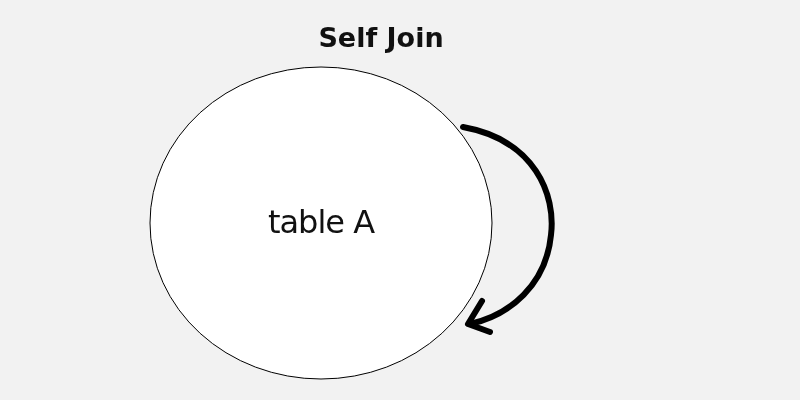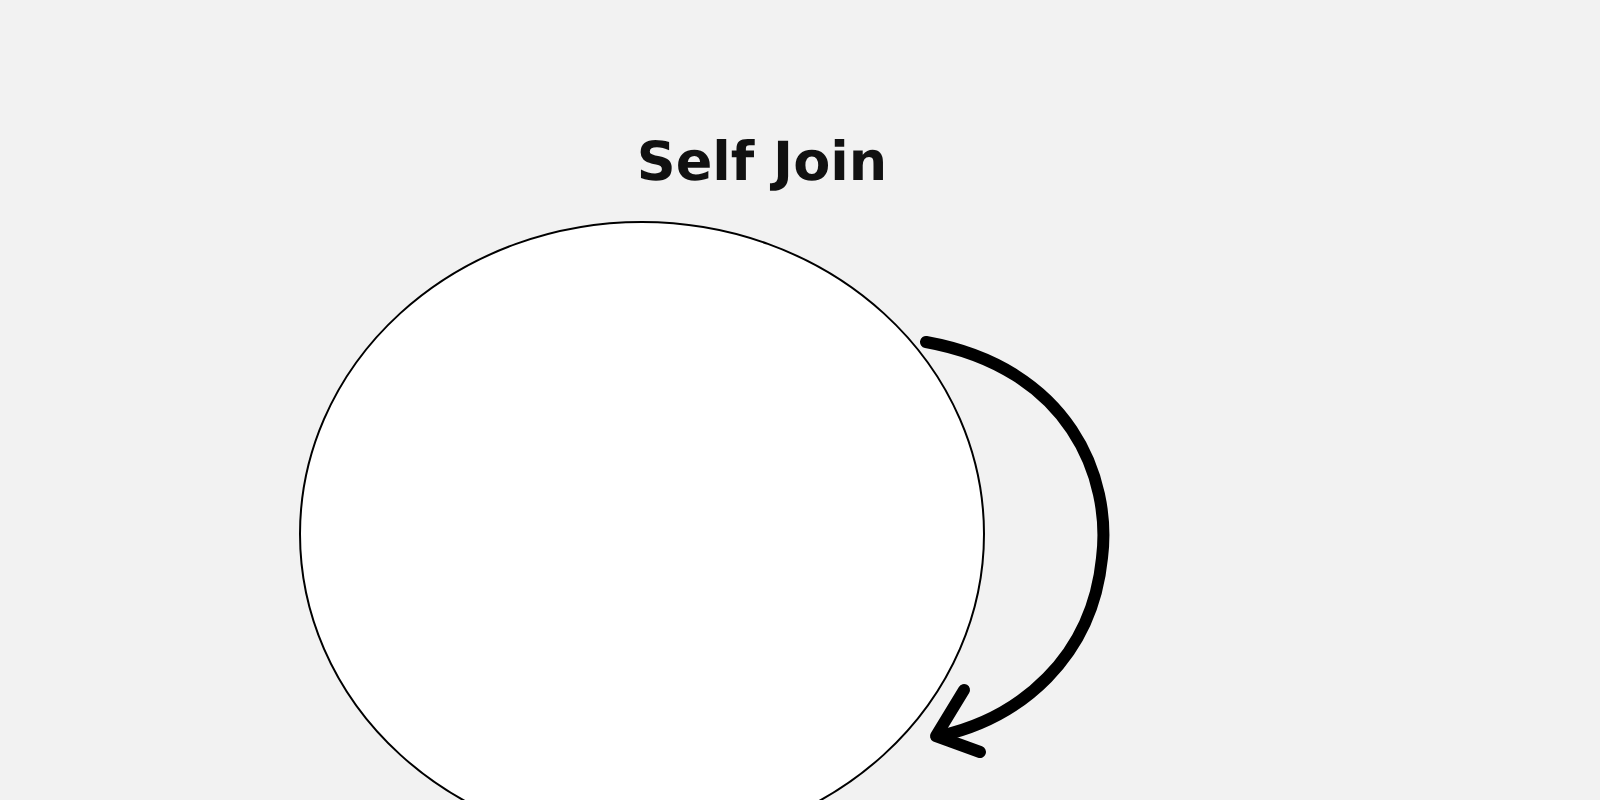--- a/index.html
+++ b/index.html
@@ -7,21 +7,20 @@
       padding: 0;
       width: 800px;
       height: 400px;
       background: #f2f2f2;
       overflow: hidden;
     }
     .canvas {
       position: relative;
       width: 800px;
       height: 296px;
-      margin-top: 44px;
     }
     .title {
       position: absolute;
       left: 0;
       top: 22px;
       width: 762px;
       text-align: center;
       font-family: "DejaVu Sans", sans-serif;
       font-weight: bold;
       font-size: 27px;
@@ -52,13 +51,14 @@
   <div class="title">Self Join</div>
 
   <svg class="diagram" width="800" height="400" viewBox="0 0 800 400">
     <ellipse cx="321" cy="223" rx="171" ry="156" fill="#ffffff" stroke="#000000" stroke-width="1"></ellipse>
     <g>
       <path d="M 463 127 C 535 140, 556 195, 551 235 C 546 285, 510 315, 470 324" fill="none" stroke="#000000" stroke-width="6" stroke-linecap="round"></path>
       <path d="M 482 301 L 468 324 L 490 332" fill="none" stroke="#000000" stroke-width="6" stroke-linecap="round" stroke-linejoin="round"></path>
     </g>
   </svg>
 
+  <div class="label">table A</div>
 </div>
 
 </body></html>

